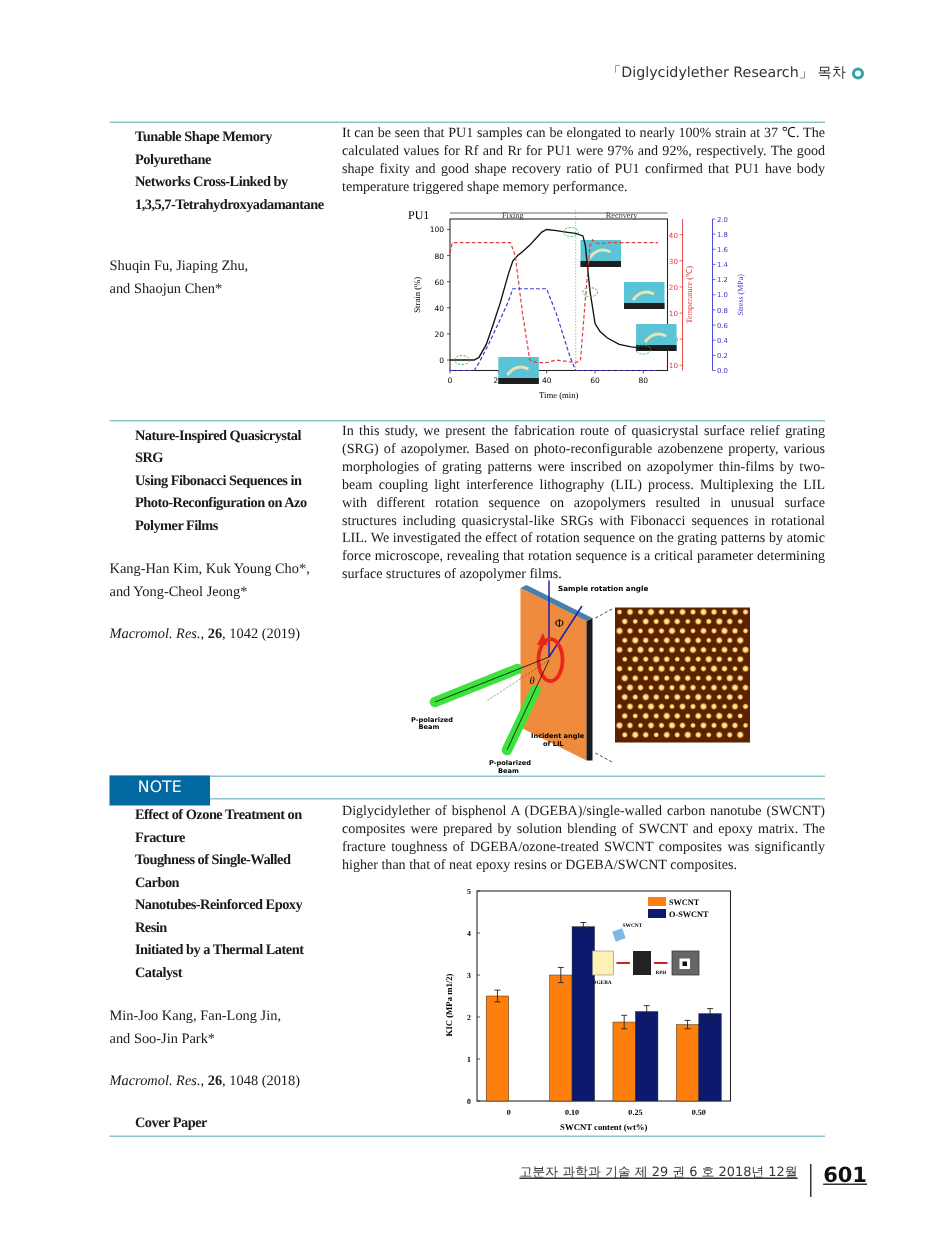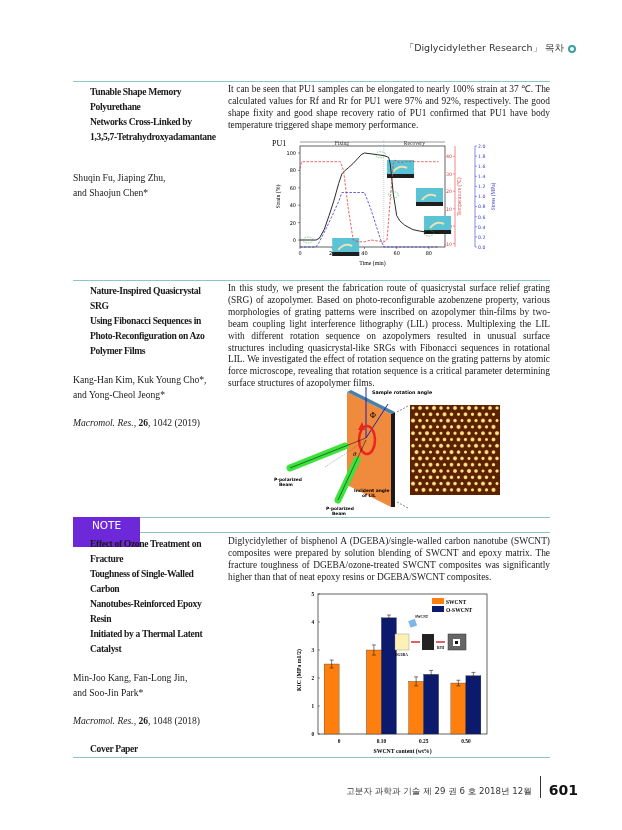--- a/index.html
+++ b/index.html
@@ -8,22 +8,22 @@
   .hdr .dot { width: 8px; height: 8px; border-radius: 50%; border: 2.5px solid #3a9ea5; box-sizing: border-box; display: inline-block; }
   .rule { position: absolute; left: 73px; width: 477px; height: 1px; background: #8fc4c8; }
   .entry { position: absolute; left: 73px; width: 477px; }
   .left { position: absolute; left: 0; width: 148px; font-size: 9.6px; line-height: 15px; }
   .title { font-weight: bold; letter-spacing: -0.35px; margin-left: 17px; }
   .authors { margin-top: 26px; }
   .journal { margin-top: 12px; }
   .journal i { font-style: italic; }
   .right { position: absolute; left: 155px; width: 322px; font-size: 9.4px; line-height: 11.9px; text-align: justify; }
   .note-bar { position: absolute; left: 73px; top: 517px; width: 477px; height: 16px; border-top: 1px solid #8fc4c8; border-bottom: 1px solid #8fc4c8; box-sizing: border-box; }
-  .note-tag { position: absolute; left: 0; top: -1px; width: 67px; height: 30px; background: #6d28d9; color: #fff; font-family: "DejaVu Sans", sans-serif; font-size: 10.5px; line-height: 16px; text-align: center; }
-  .footer { position: absolute; right: 44px; top: 776px; font-family: "DejaVu Sans", sans-serif; font-size: 8.6px; color: #333; display: flex; align-items: flex-end; }
+  .note-tag { position: absolute; left: 0; top: -1px; width: 67px; height: 20px; background: #0369a1; color: #fff; font-family: "DejaVu Sans", sans-serif; font-size: 10.5px; line-height: 16px; text-align: center; }
+  .footer { position: absolute; right: 44px; top: 776px; font-family: "DejaVu Sans", sans-serif; font-size: 8.6px; color: #333; display: flex; align-items: flex-start; text-decoration: underline; }
   .footer .vbar { width: 1px; height: 22px; background: #333; margin: 0 8px; }
   .footer .pg { font-weight: bold; font-size: 14px; color: #111; }
   svg text { font-family: "Liberation Serif", serif; }
   .sans { font-family: "DejaVu Sans", sans-serif; }
 </style>
 </head>
 <body>
 
 <div class="hdr">
   <span>「Diglycidylether Research」 목차</span>

